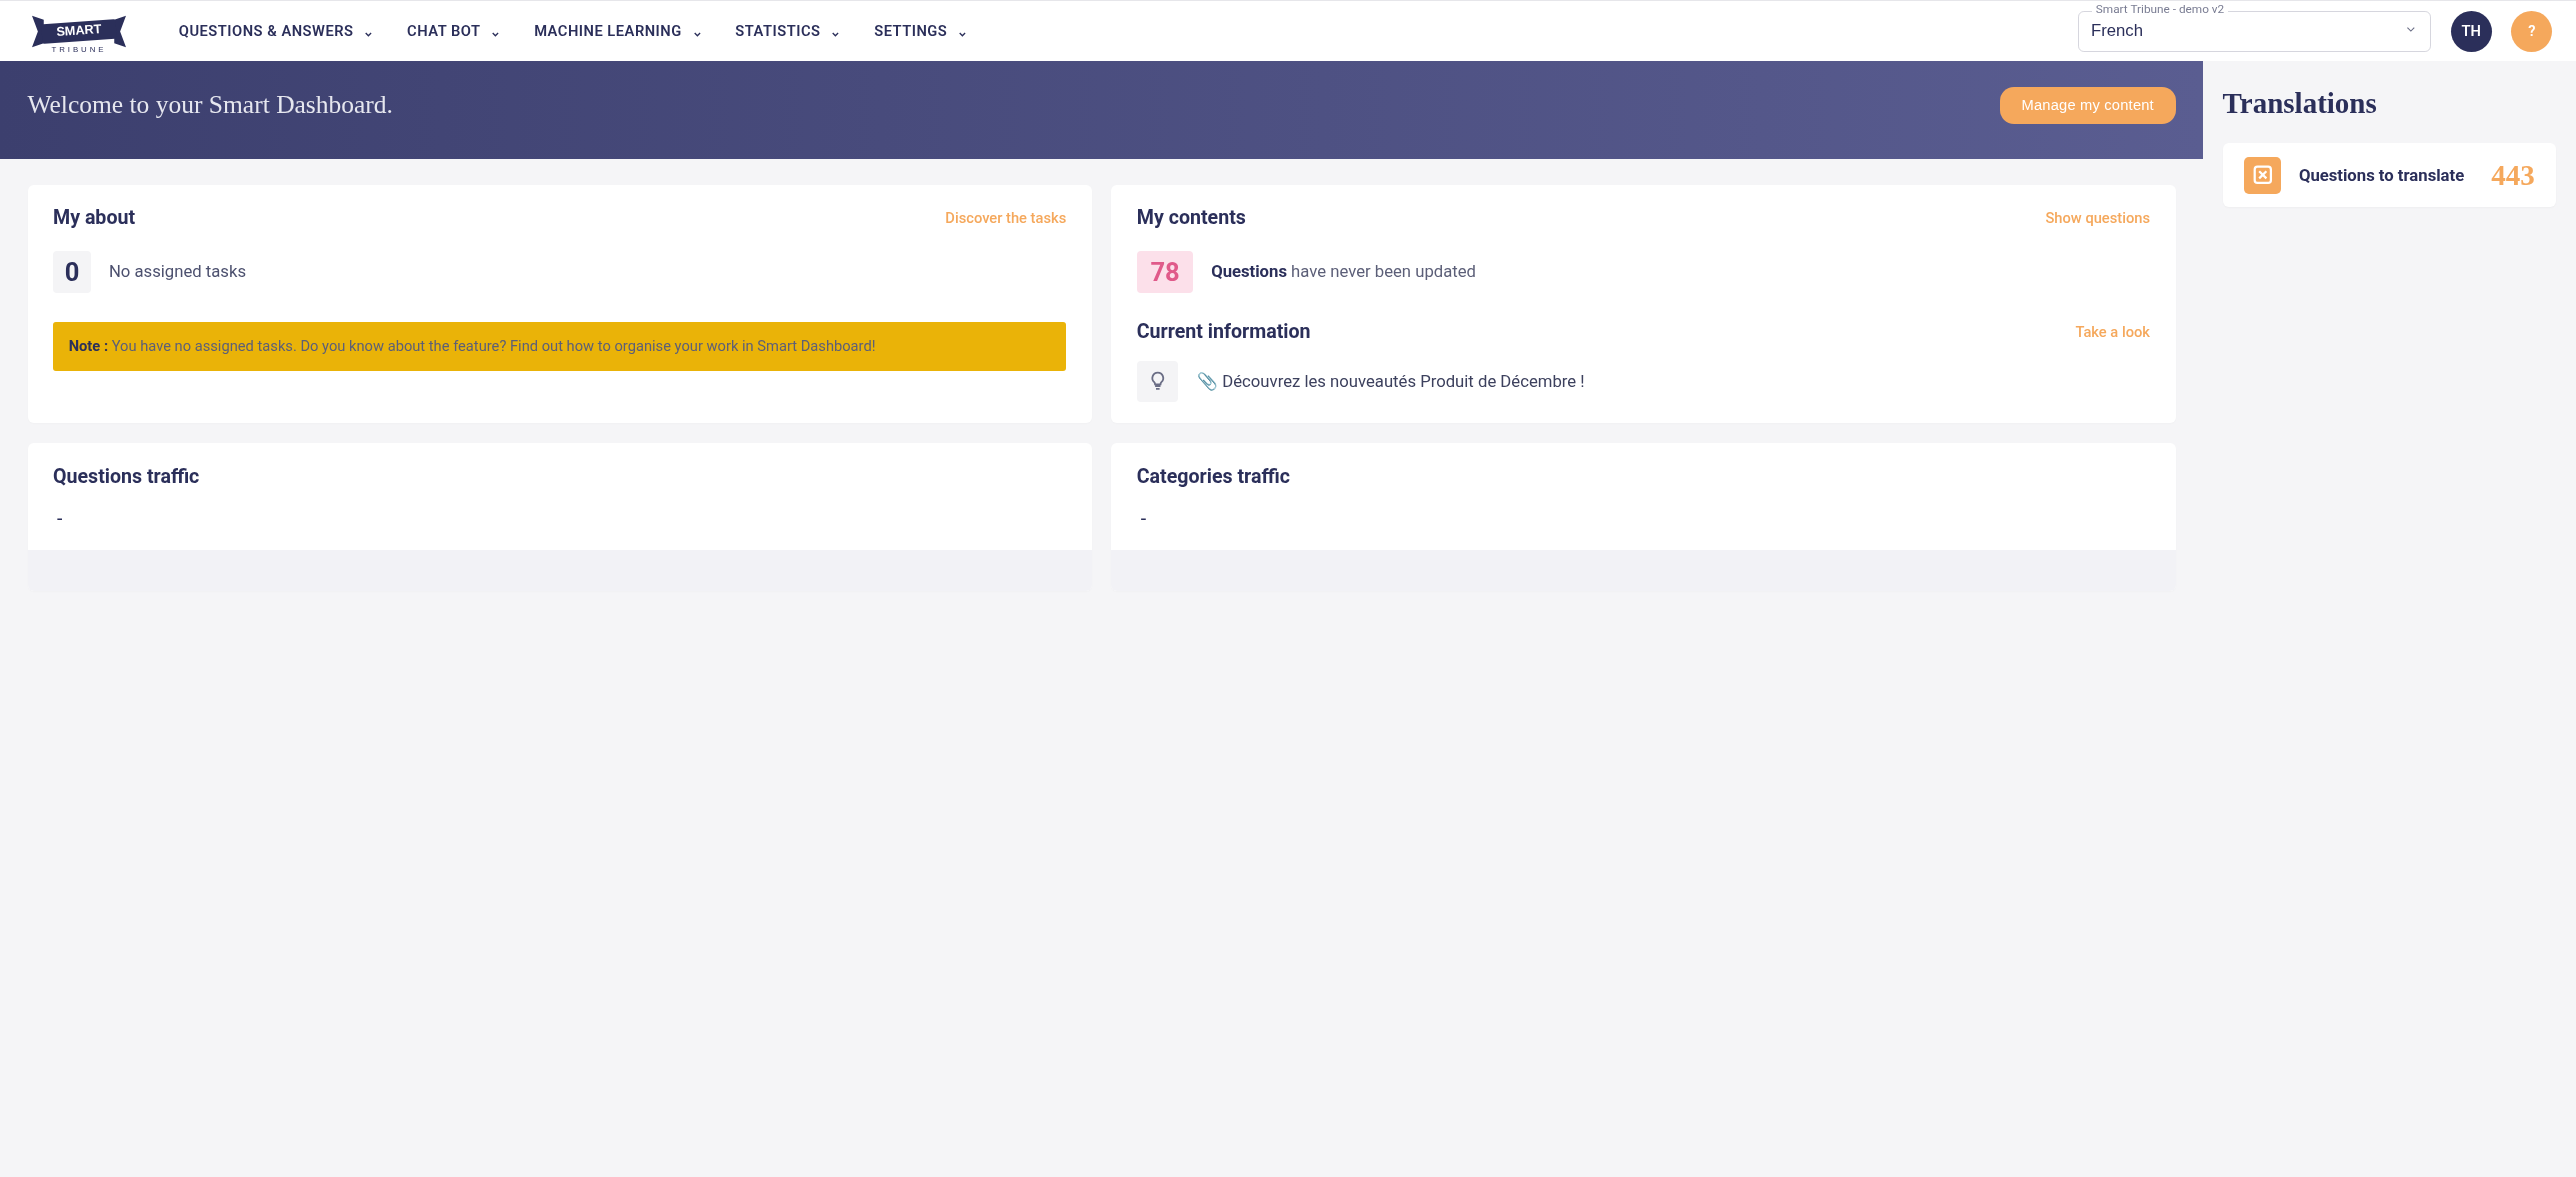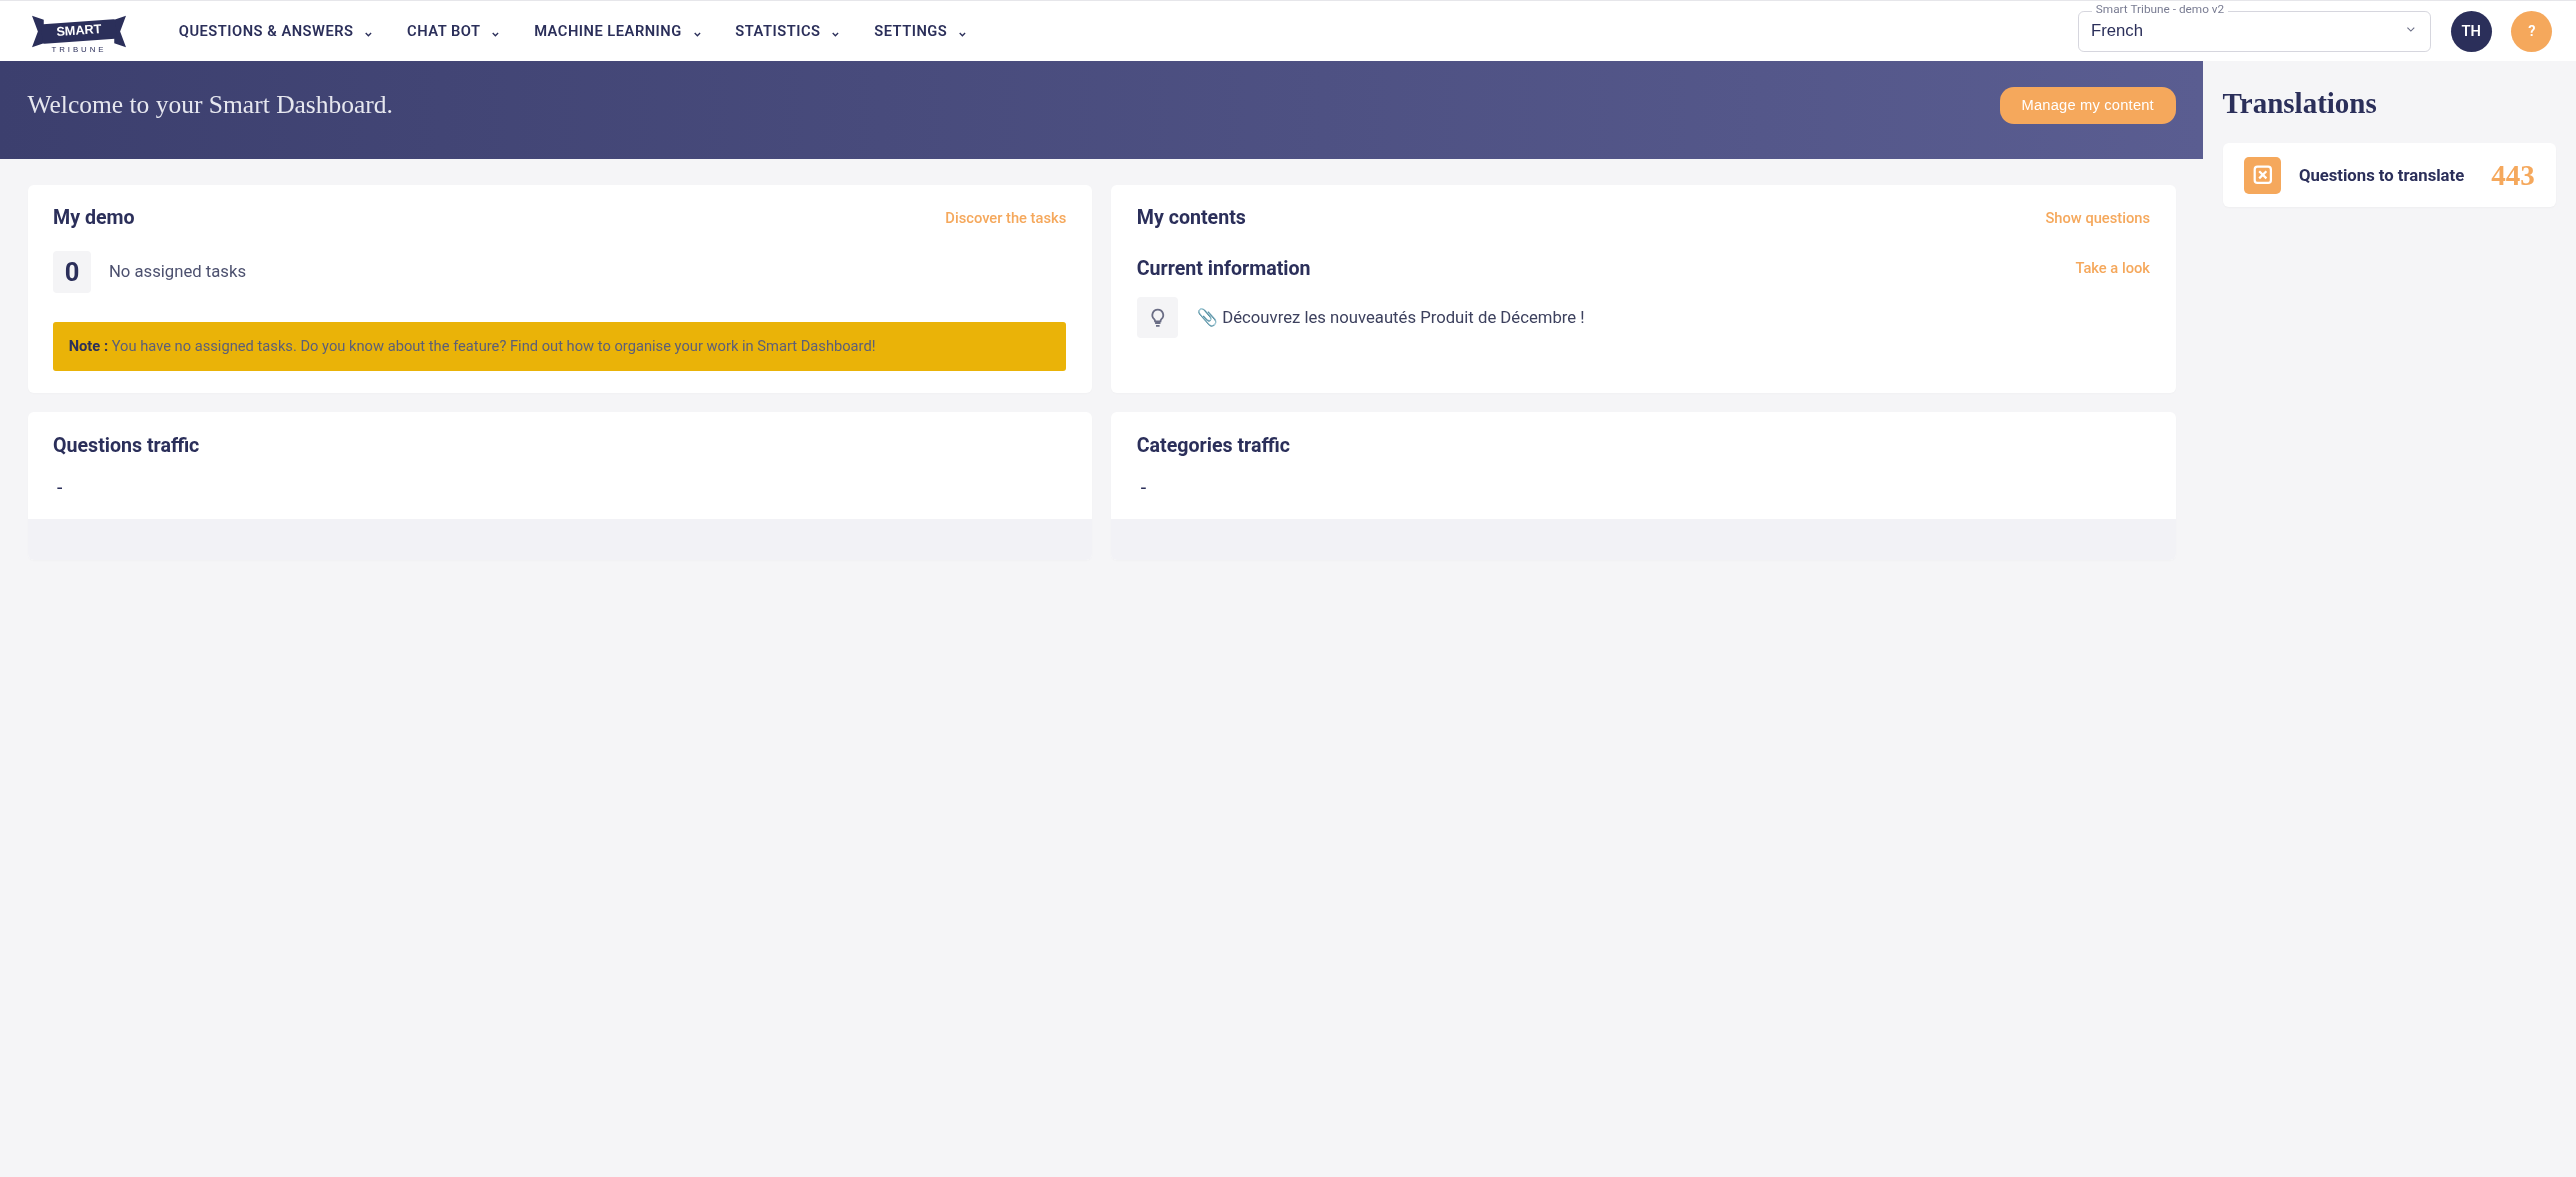--- a/index.html
+++ b/index.html
@@ -134,37 +134,44 @@
       <div>
         <div class="sub">Welcome to your Smart Dashboard.</div>
       </div>
       <button class="btn">Manage my content</button>
     </div>
 
     <div class="dash-grid">
 
       <div class="card">
         <div class="card-head">
-          <div class="card-title">My demo</div>
+          <div class="card-title">My about</div>
           <div class="card-link">Discover the tasks</div>
         </div>
         <div class="big-zero">
           <div class="num">0</div>
           <div class="txt">No assigned tasks</div>
         </div>
         <div class="note">
           <b>Note :</b>
           <span>You have no assigned tasks. Do you know about the feature? Find out how to organise your work in Smart Dashboard!</span>
         </div>
       </div>
 
       <div class="card">
         <div class="card-head">
           <div class="card-title">My contents</div>
           <div class="card-link">Show questions</div>
+        </div>
+        <div class="q-line">
+          <div class="pink-num">78</div>
+          <div class="q-text">
+            <b>Questions</b>
+            <span>have never been updated</span>
+          </div>
         </div>
 
         <div class="info-block">
           <div class="info-head">
             <div class="t">Current information</div>
             <div class="card-link">Take a look</div>
           </div>
           <div class="info-row">
             <div class="bulb">
               <svg viewBox="0 0 24 24" fill="none" stroke-width="2">

